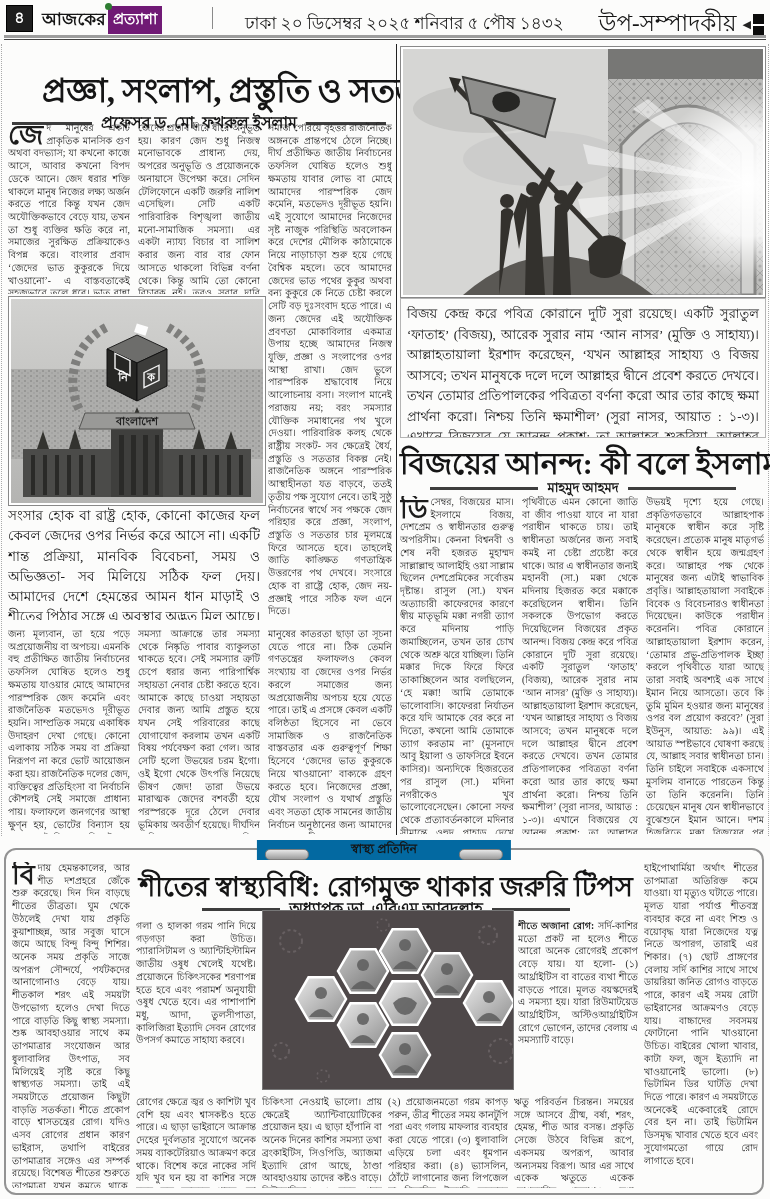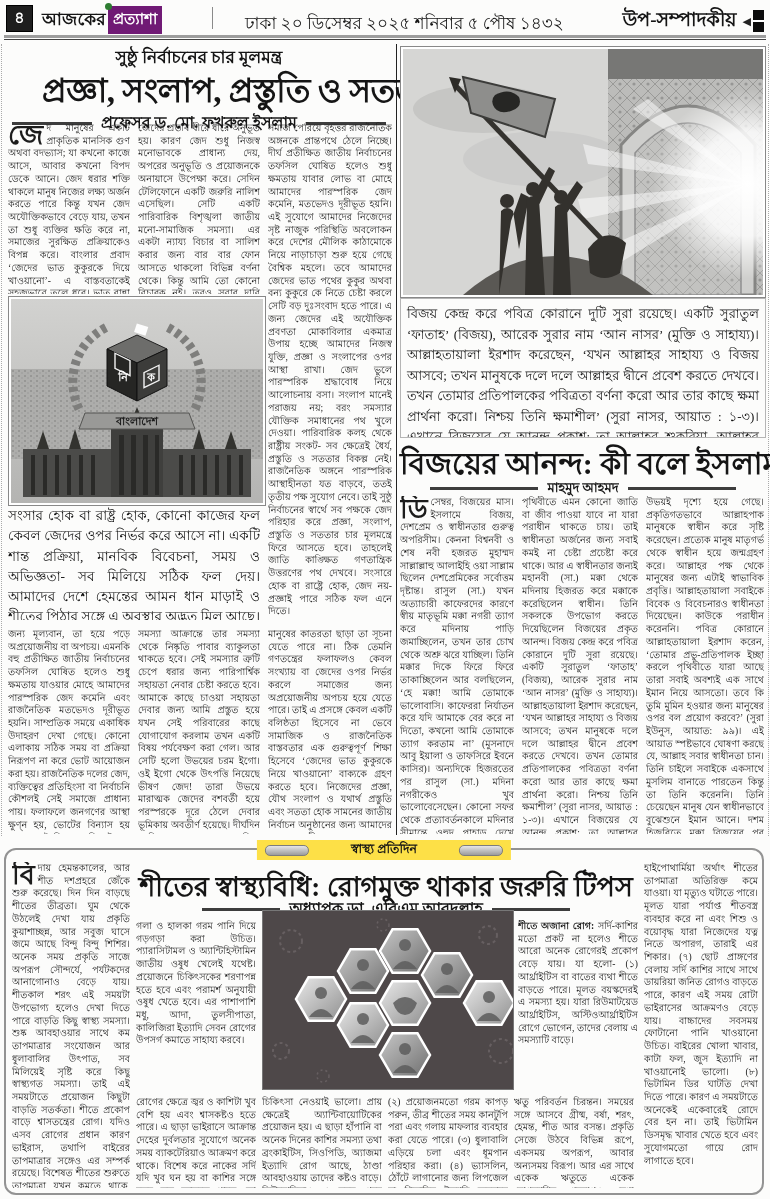--- a/index.html
+++ b/index.html
@@ -10,21 +10,21 @@
   .pagenum{position:absolute;left:2px;top:1px;width:25px;height:25px;background:#1e1e1e;color:#fff;
            font-size:16px;font-weight:bold;display:flex;align-items:center;justify-content:center;border:1px solid #000;}
   .logo{position:absolute;left:38px;top:2px;display:flex;align-items:center;font-weight:bold;}
   .logo-black{font-size:17px;letter-spacing:.2px;}
   .logo-red{margin-left:2px;background:#701a75;color:#fff;font-size:15px;padding:1px 5px 2px 5px;position:relative;}
   .logo-red::before{content:"";position:absolute;left:-3px;top:-3px;width:7px;height:7px;background:#2e7d32;border-radius:50%;}
   .hvline{position:absolute;left:208px;top:3px;width:1px;height:22px;background:#8a8a8a;}
   .dateline{position:absolute;left:220px;top:6px;font-size:17px;font-weight:normal;white-space:nowrap;margin-left:21px;}
   .disclaimer{position:absolute;left:400px;top:7px;font-size:12px;white-space:nowrap;}
   .secwrap{position:absolute;right:2px;top:1px;display:flex;align-items:center;}
-  .secname{font-size:19px;font-weight:bold;}
+  .secname{font-size:23px;font-weight:normal;}
   .secarrow{font-size:11px;margin:0 2px 0 6px;color:#222;}
   .secblock{width:11px;height:22px;background:#0c0c0c;box-shadow:inset 0 10px 0 0 #0c0c0c, inset 0 12px 0 0 #fff;}
   .hrule1{position:absolute;left:4px;top:35px;right:4px;height:3px;background:#9d9d9d;}
   .hrule2{position:absolute;left:4px;top:39px;right:4px;height:1px;background:#444;}
   
   .edge{position:absolute;top:44px;width:0;border-left:1px dotted #aaa;height:792px;}
   
   .bcol{position:absolute;font-size:9.5px;line-height:1.34;text-align:justify;overflow:hidden;color:#1c1c1c;}
   .dropcap{float:left;font-size:27px;line-height:.85;font-weight:bold;padding:2px 3px 0 0;}
   .bold-lead{font-weight:bold;}
@@ -39,21 +39,21 @@
   .imgbox{position:absolute;border:1px solid #888;background:#fff;padding:2px;}
   .imgbox svg{display:block;}
   .capt{position:absolute;font-size:13.5px;line-height:1.5;text-align:justify;text-align-last:center;overflow:hidden;color:#111;}
   
   .art2{position:absolute;left:400px;top:44px;width:366px;height:792px;}
   .leadbox{position:absolute;left:0;top:254px;width:352px;border:1px solid #b5b5b5;padding:5px 6px;
            font-size:13px;line-height:1.58;text-align:justify;text-align-last:center;height:128px;overflow:hidden;}
   .t2{position:absolute;left:0;top:396px;width:100%;text-align:center;font-size:30px;font-weight:bold;white-space:nowrap;}
   
   .art3{position:absolute;left:4px;top:848px;width:760px;height:347px;border:2px solid #939393;border-radius:12px;background:#fcfcfb;box-sizing:border-box;}
-  .tagwrap{position:absolute;left:50%;top:-10px;transform:translateX(-50%);display:flex;align-items:center;background:#fde047;padding:0 8px;}
+  .tagwrap{position:absolute;left:50%;top:-10px;transform:translateX(-50%);display:flex;align-items:flex-end;background:#0369a1;padding:0 8px;}
   .pill{width:42px;height:9px;border:1px solid #7d7d7d;border-radius:5px;background:linear-gradient(#e6e6e6,#9c9c9c);}
   .tagname{font-size:12.5px;font-weight:bold;margin:0 42px;white-space:nowrap;}
   .t3{position:absolute;left:126px;top:16px;width:508px;text-align:center;font-size:27px;font-weight:bold;white-space:nowrap;}
 </style>
 </head>
 <body>
 
 <div class="page">
 
   <div class="hdr">
@@ -70,21 +70,20 @@
       <span class="secblock"></span>
     </div>
   </div>
   <div class="hrule1"></div>
   <div class="hrule2"></div>
   <div class="edge" style="left:1px;"></div>
   <div class="edge" style="right:1px;"></div>
   <div class="vsep"></div>
 
   <div class="art1">
-    <div class="kicker">সুষ্ঠু নির্বাচনের চার মূলমন্ত্র</div>
     <div class="t1">প্রজ্ঞা, সংলাপ, প্রস্তুতি ও সততা</div>
     <div class="bylrow" style="left:6px;top:66px;width:374px;">
       <span class="bl"></span>
       <span class="blname" style="font-size:16px;">প্রফেসর ড. মো. ফখরুল ইসলাম</span>
       <span class="bl"></span>
     </div>
 
     <div class="bcol" style="left:2px;top:78px;width:122px;height:172px;">
       <span class="dropcap">জে</span><span>দ মানুষের একটি প্রাকৃতিক মানসিক গুণ অথবা বদভ্যাস; যা কখনো কাজে আসে, আবার কখনো বিপদ ডেকে আনে। জেদ ধরার শক্তি থাকলে মানুষ নিজের লক্ষ্য অর্জন করতে পারে কিন্তু যখন জেদ অযৌক্তিকভাবে বেড়ে যায়, তখন তা শুধু ব্যক্তির ক্ষতি করে না, সমাজের সুরক্ষিত প্রক্রিয়াকেও বিপন্ন করে। বাংলার প্রবাদ ‘জেদের ভাত কুকুরকে দিয়ে খাওয়ানো’- এ বাস্তবতাকেই সহজভাবে তুলে ধরে। ভাত রান্না করতে যে শ্রম ও ঘাম লাগে তা কুকুরের জন্য দেওয়ার প্রয়োজন নেই। কারণ অনেক কুকুর ভাত মোটেও পছন্দ করে না। তারা ভাতের চেয়ে কলিজা হাড় পেলে বেশি খুশি হয়। তাই প্রবাদটি যেমন জেদ ধরে নেওয়া সিদ্ধান্তের ফল তেমনি প্রাপ্য ব্যক্তি বা সমাজকে না পৌঁছিয়ে শয়তানি প্ররোচনায় অন্যায়ের নষ্ট করার নমুনা। আমাদের সমাজে রাজনৈতিক অঙ্গনে এই প্রবাদটি বিস্ময়করভাবে প্রাসঙ্গিক। আমরা প্রায়ই দেখি কোনো সমঝোতাযোগ্য প্রক্রিয়া সবই ব্যর্থ হয়ে যায়। প্রবল জেদের ফলাফল হয় বিভিন্নতা, অস্থিরতা এবং বিভাজন। ভোট, জনমত বা নীতি যা সমাজের</span>
     </div>

